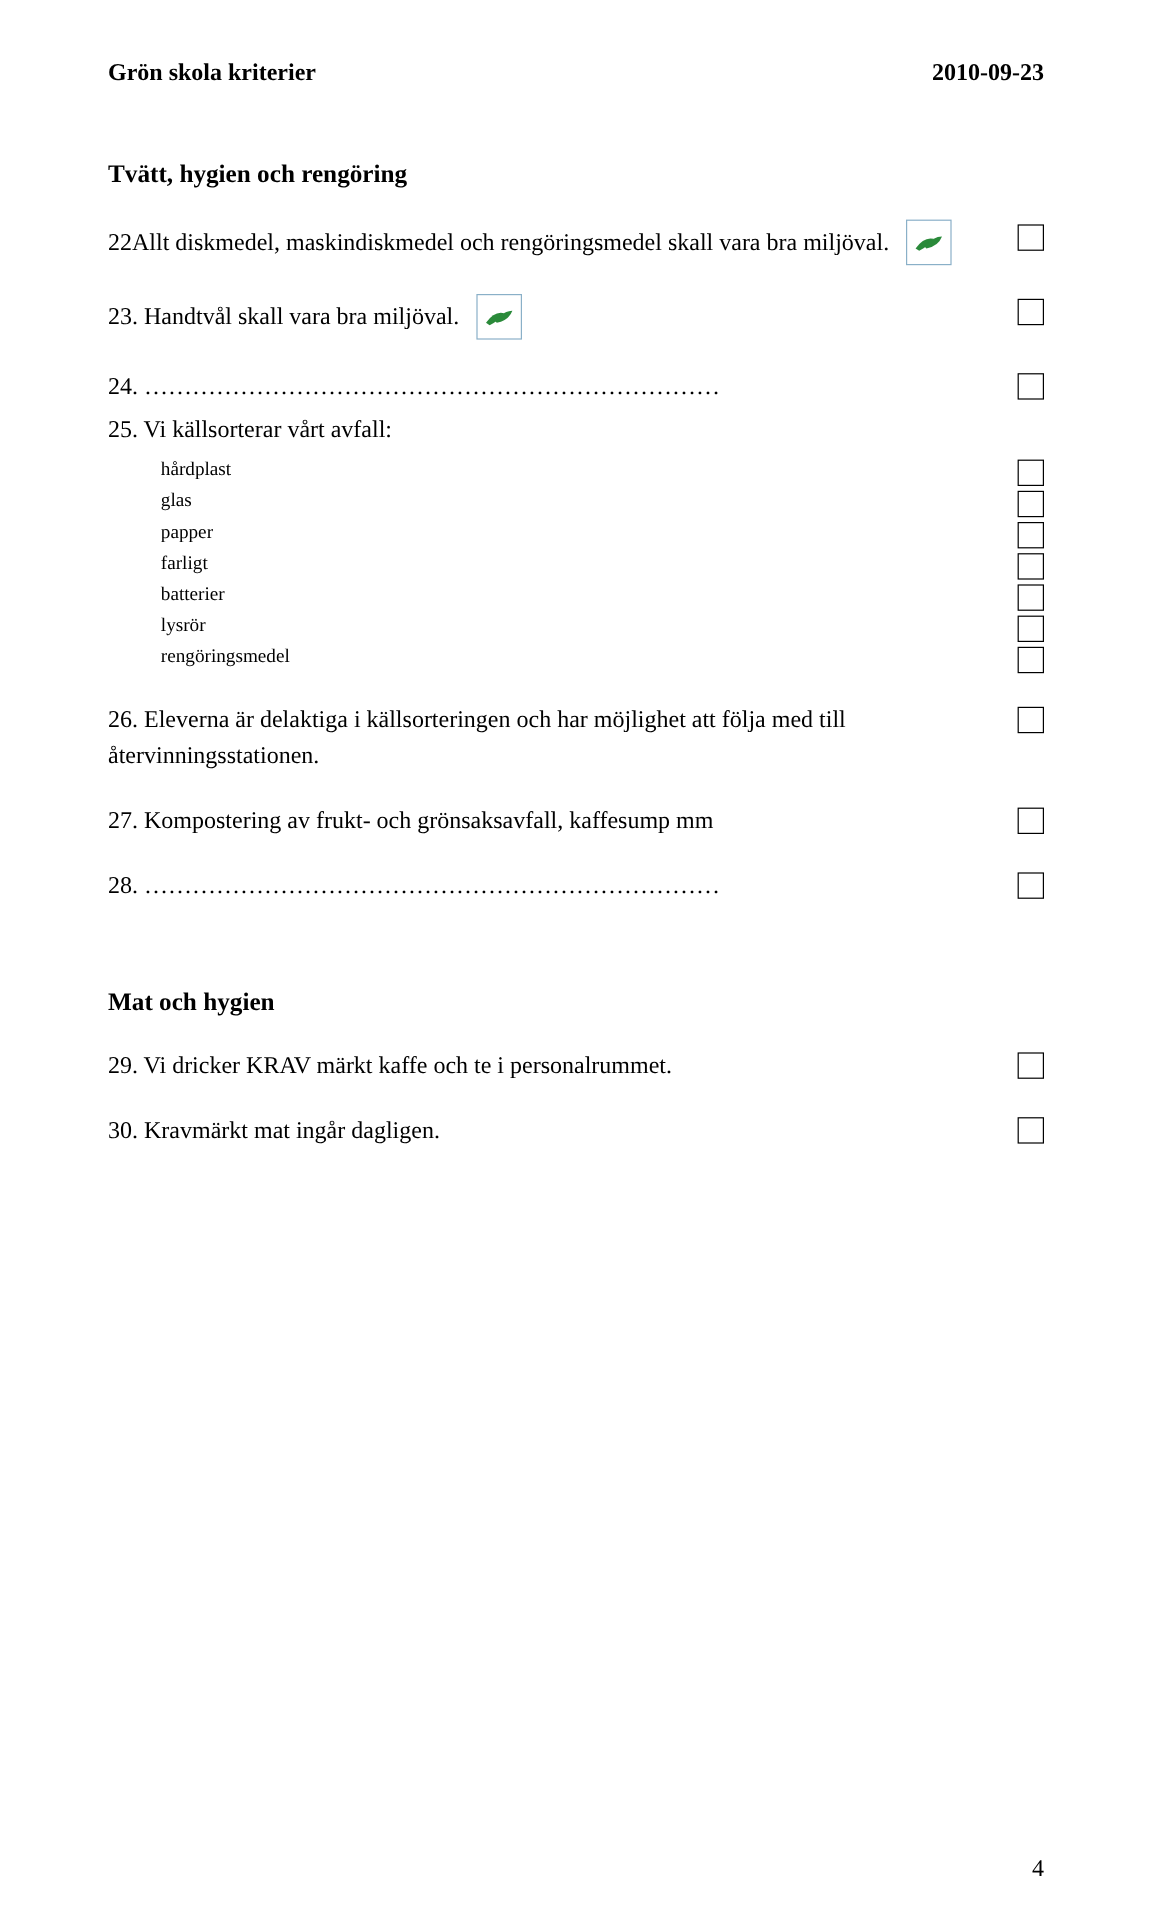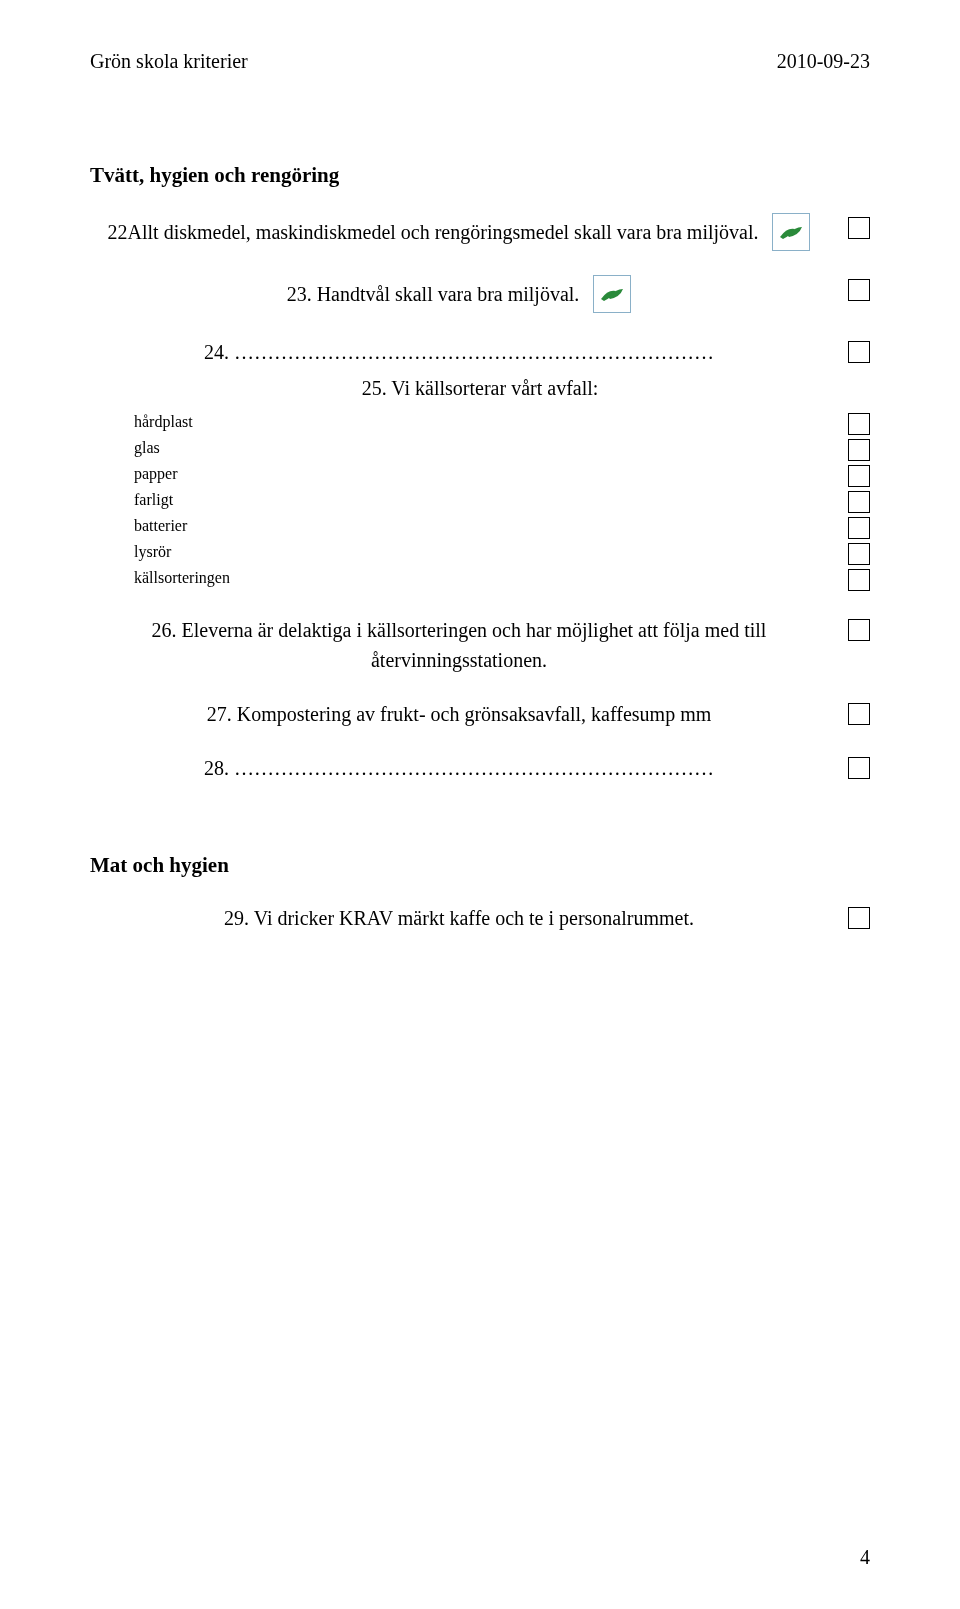--- a/index.html
+++ b/index.html
@@ -14,21 +14,22 @@
     padding: 50px 90px 40px 90px;
     box-sizing: border-box;
     position: relative;
     min-height: 1609px;
   }
   .header {
     display: flex;
     justify-content: space-between;
     font-size: 20px;
     font-family: Georgia, serif;
-    margin-bottom: 90px;
+    margin-bottom: 60px;
+    font-weight: bold;
   }
   .section-heading {
     font-size: 21px;
     font-weight: bold;
     font-family: Georgia, serif;
     margin-top: 40px;
     margin-bottom: 25px;
   }
   .line {
     display: flex;
@@ -42,21 +43,20 @@
   .checkbox {
     width: 20px;
     height: 20px;
     border: 1.5px solid #000;
     flex-shrink: 0;
     margin-left: 20px;
     margin-top: 4px;
   }
   .row {
     margin-bottom: 6px;
-    text-align: center;
   }
   .with-icon {
     display: inline-flex;
     align-items: center;
   }
   .leaf-icon {
     display: inline-flex;
     align-items: center;
     justify-content: center;
     width: 36px;
@@ -163,21 +163,21 @@
       </div>
     <div class="sub-item">
         <span class="lbl">batterier</span>
         <div class="checkbox"></div>
       </div>
     <div class="sub-item">
         <span class="lbl">lysrör</span>
         <div class="checkbox"></div>
       </div>
     <div class="sub-item">
-        <span class="lbl">källsorteringen</span>
+        <span class="lbl">rengöringsmedel</span>
         <div class="checkbox"></div>
       </div>
   </div>
 
   <div class="line row gap-top">
     <div class="line-text">26. Eleverna är delaktiga i källsorteringen och har möjlighet att följa med till återvinningsstationen.</div>
     <div class="checkbox"></div>
   </div>
 
   <div class="line row gap-top">
@@ -190,16 +190,20 @@
     <div class="checkbox"></div>
   </div>
 
   <div class="section-heading gap-top-lg">Mat och hygien</div>
 
   <div class="line row">
     <div class="line-text">29. Vi dricker KRAV märkt kaffe och te i personalrummet.</div>
     <div class="checkbox"></div>
   </div>
 
+  <div class="line row gap-top">
+    <div class="line-text">30. Kravmärkt mat ingår dagligen.</div>
+    <div class="checkbox"></div>
+  </div>
 
   <div class="pagenum">4</div>
 
 </div>
 
 </body></html>

